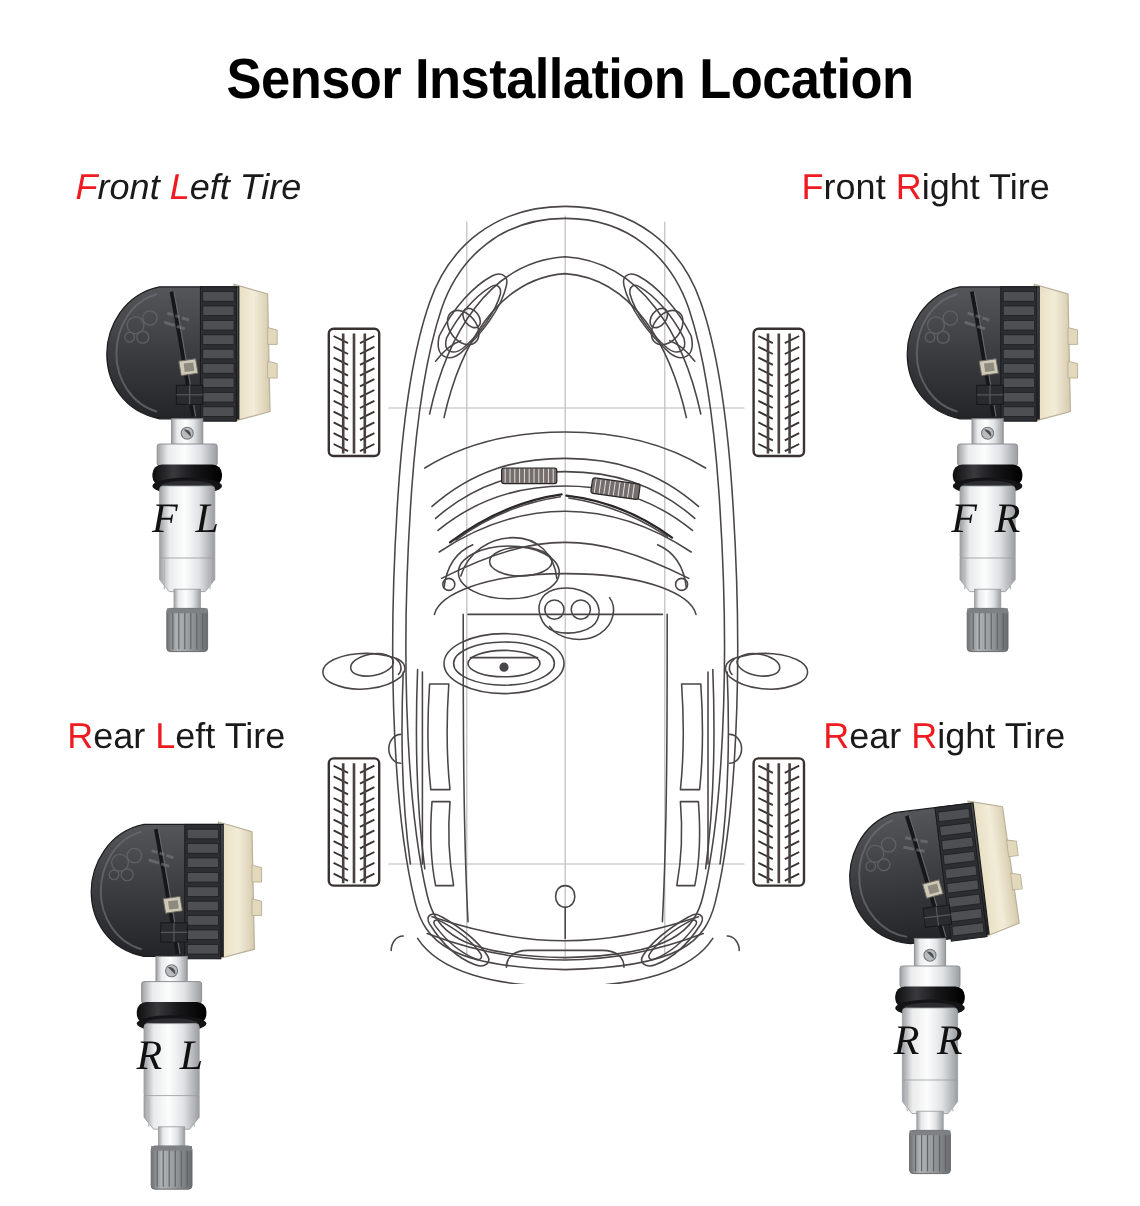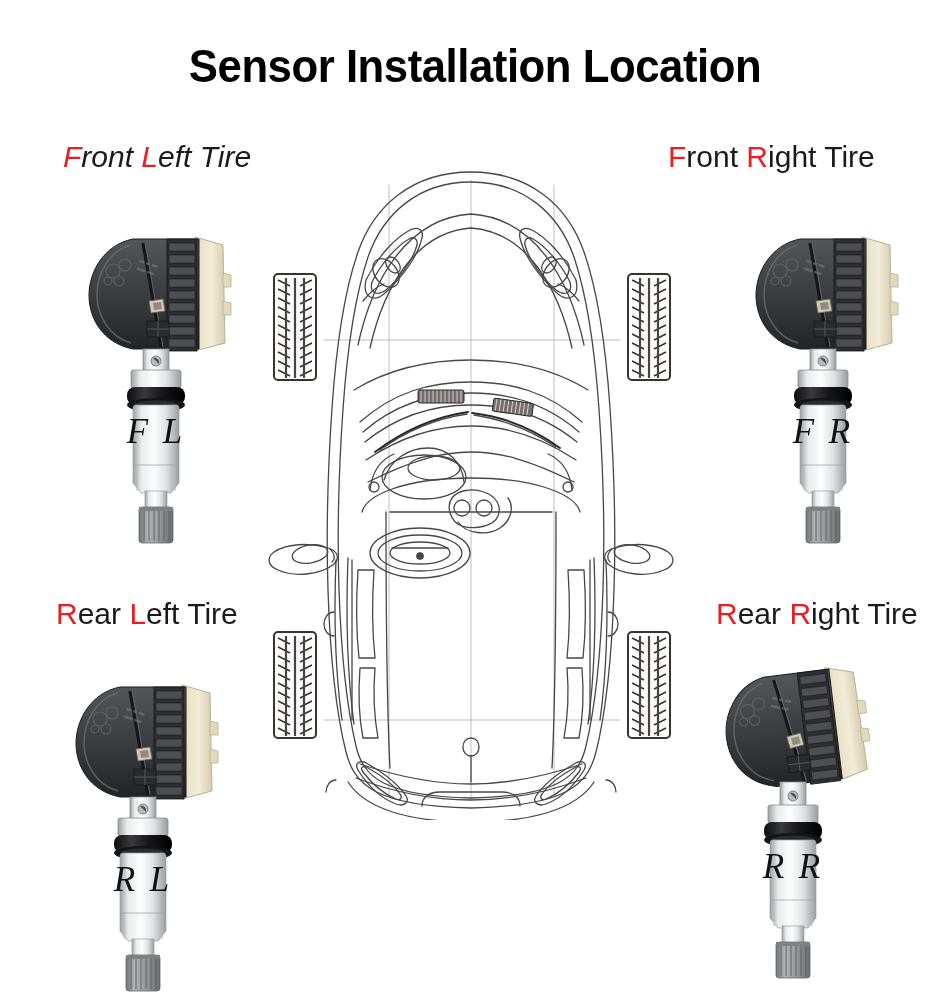--- a/index.html
+++ b/index.html
@@ -40,21 +40,21 @@
     font-weight: 400;
     color: #1a1a1a;
     white-space: nowrap;
     letter-spacing: 0px;
   }
   .tire-label .hl { color: #ee1b21; }
 
   #label-front-left  { left: 63px;  top: 140px; font-style: italic; }
   #label-front-right { left: 668px; top: 140px; text-align: center; }
   #label-rear-left   { left: 56px;  top: 597px; }
-  #label-rear-right  { left: 716px; top: 597px; }
+  #label-rear-right  { left: 686px; top: 597px; }
 
   
   #car-diagram {
     position: absolute;
     left: 262px;
     top: 160px;
     width: 420px;
     height: 660px;
   }
   #car-diagram svg { display: block; width: 420px; height: 660px; }
@@ -62,21 +62,21 @@
   
   .sensor {
     position: absolute;
     width: 180px;
     height: 330px;
     font-style: italic;
   }
   #sensor-fl { left: 75px;  top: 215px; }
   #sensor-fr { left: 742px; top: 215px; }
   #sensor-rl { left: 62px;  top: 663px; }
-  #sensor-rr { left: 712px; top: 650px; }
+  #sensor-rr { left: 694px; top: 650px; }
   .sensor svg { display: block; width: 180px; height: 330px; }
 
   .stem-text {
     font-family: "Liberation Serif", serif;
     font-size: 35px;
     fill: #111111;
     letter-spacing: 3px;
   }
 </style>
 </head>

